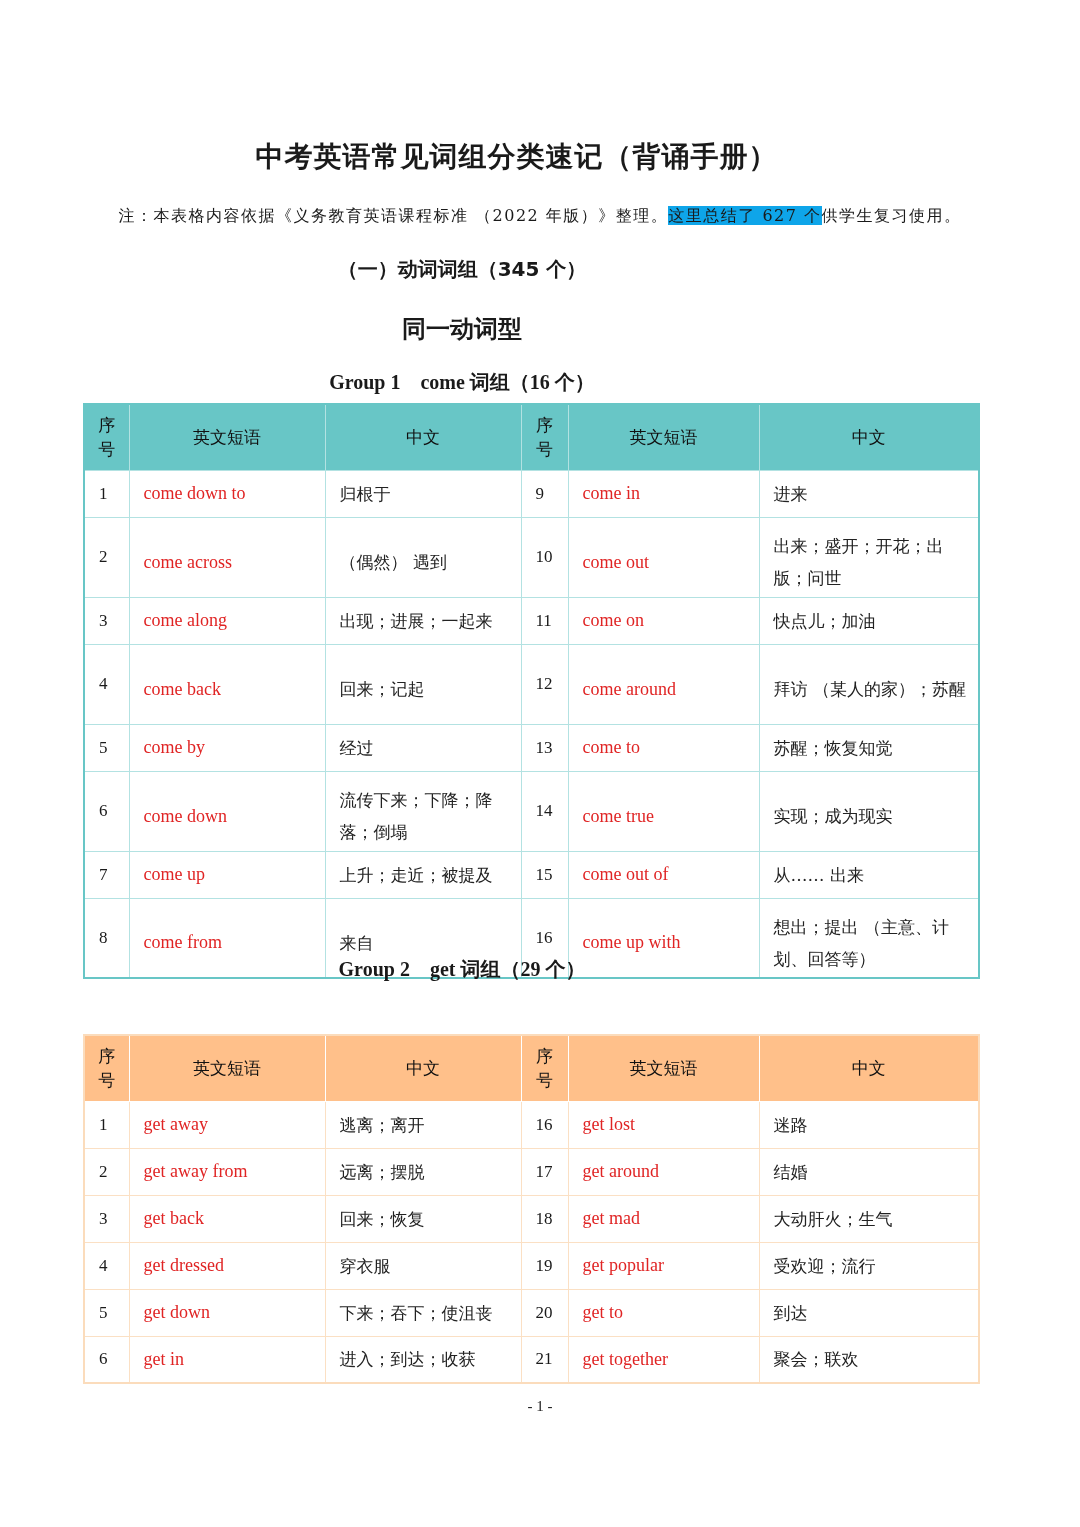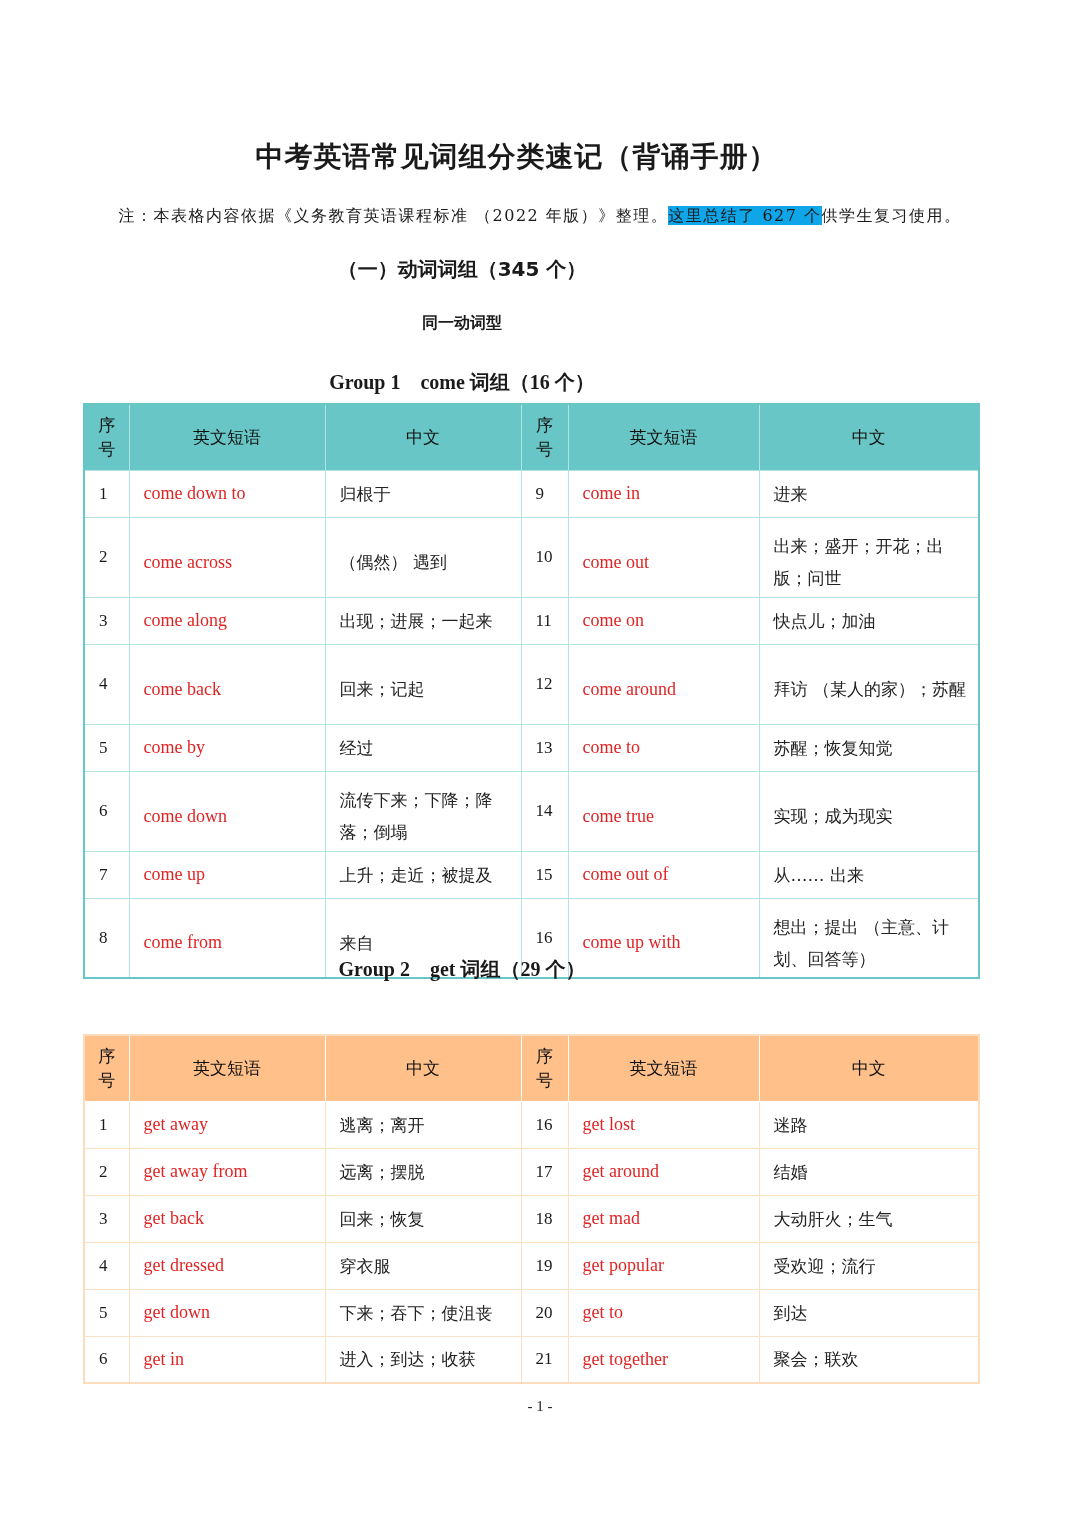--- a/index.html
+++ b/index.html
@@ -2,21 +2,21 @@
 <html><head>
 <meta charset="utf-8">
 <style>
   html, body { margin: 0; padding: 0; background: #ffffff; }
   body { width: 1080px; height: 1527px; position: relative; font-family: "DejaVu Serif", "Liberation Serif", serif; color: #1a1a1a; overflow: hidden; }
   .title { position: absolute; top: 138px; left: 0; width: 1033px; text-align: center; font-size: 28px; font-weight: bold; font-family: "DejaVu Sans", sans-serif; letter-spacing: 1px; }
   .note { position: absolute; top: 206px; left: 0; width: 1080px; text-align: center; font-size: 16px; letter-spacing: 1.5px; font-family: "DejaVu Serif", serif; }
   .note .hl { background: #0ea5e9; }
   .h2 { position: absolute; left: 0; width: 924px; text-align: center; font-weight: bold; font-family: "DejaVu Sans", sans-serif; }
   .sec-title { top: 256px; font-size: 20px; }
-  .sub-title { top: 313px; font-size: 16px; }
+  .sub-title { top: 313px; font-size: 24px; }
   .group-title { font-family: "Liberation Serif", serif; font-size: 20px; font-weight: bold; }
   .g1-title { top: 369px; }
   .g2-title { top: 956px; }
   table.vt { position: absolute; left: 83px; width: 895px; border-collapse: collapse; table-layout: fixed; font-size: 17px; }
   table.vt td, table.vt th { border: 1.5px solid; padding: 0 0 0 14px; vertical-align: middle; }
   table.vt th { font-family: "DejaVu Sans", sans-serif; font-weight: normal; font-size: 17px; text-align: center; padding: 0; color: #111; }
   table.vt th.idx { line-height: 24px; }
   table.vt td.num { padding-left: 14px; font-family: "Liberation Serif", serif; }
   table.vt td.en { color: #e02424; font-family: "Liberation Serif", serif; font-size: 18px; }
   table.vt td.zh { font-size: 17px; line-height: 32px; color: #222; padding-right: 8px; }

